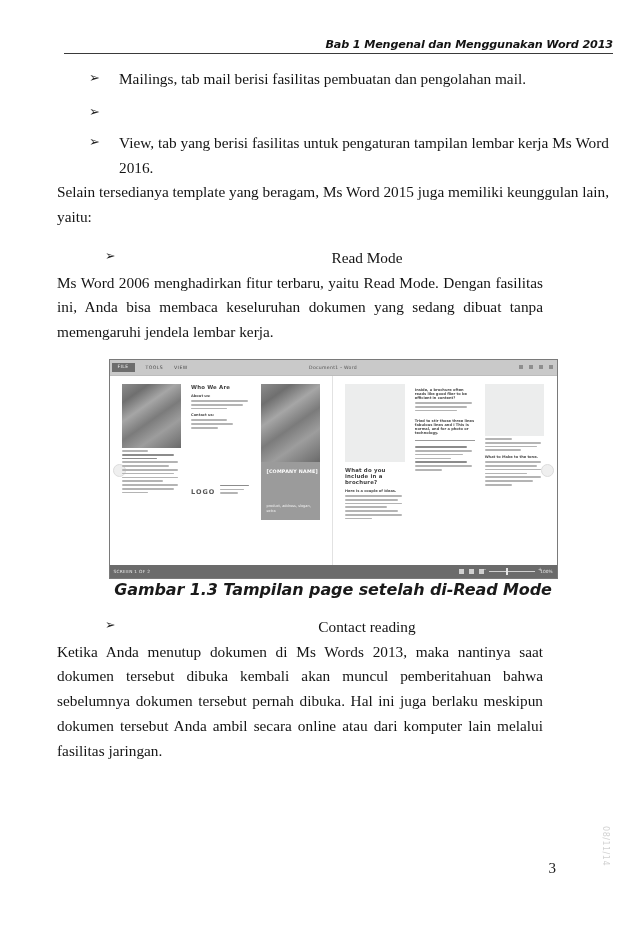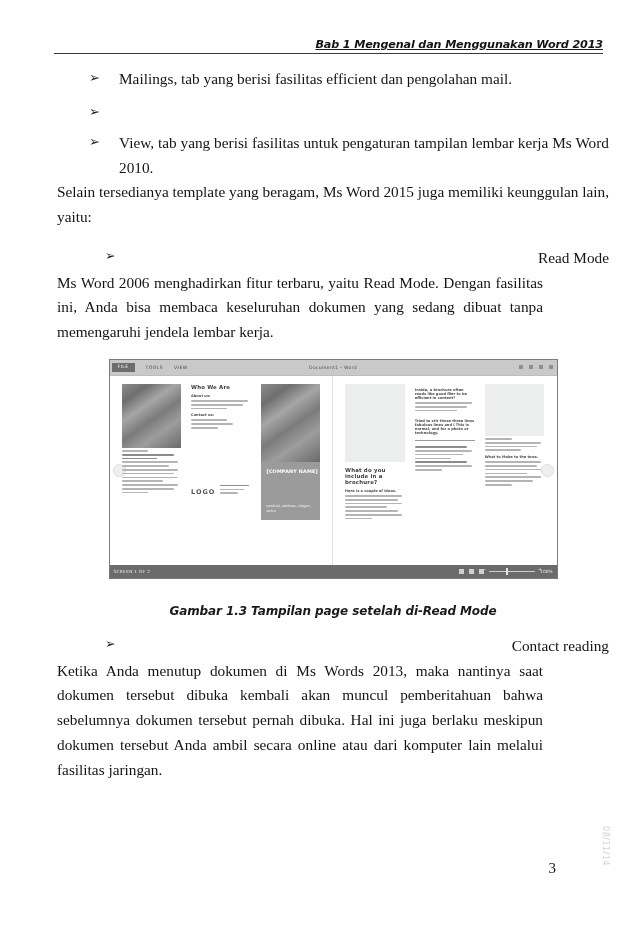--- a/index.html
+++ b/index.html
@@ -21,24 +21,23 @@
     position: absolute;
     left: 0; top: 0;
     width: 617px;
     height: 926px;
     background: #fff;
   }
 
   
   .header-wrap {
     position: absolute;
-    left: 54px;
+    left: 64px;
     top: 38px;
     width: 549px;
-    text-decoration: underline;
   }
   .header-title {
     text-align: right;
     font-family: "DejaVu Sans", sans-serif;
     font-weight: bold;
     font-style: italic;
     font-size: 11.2px;
     letter-spacing: -0.15px;
     color: #131313;
     padding-bottom: 2px;
@@ -97,21 +96,21 @@
   .bullet-l2 .glyph {
     width: 20px;
     flex: 0 0 20px;
     font-family: "DejaVu Sans", sans-serif;
     font-size: 12.5px;
     line-height: 1.62;
     color: #222;
   }
   .bullet-l2 .btext {
     flex: 1 1 auto;
-    text-align: right;
+    text-align: center;
   }
 
   
   .sub-para {
     margin-top: 9px;
     margin-left: 66px;
     width: 486px;
   }
 
   
@@ -350,25 +349,25 @@
   .w-zoomtrack .mi { left: -7px; }
   .w-zoomtrack .pl { right: -7px; }
   .w-zoompct {
     font-family: "DejaVu Sans", sans-serif;
     font-size: 4.3px;
     color: #e8e8e8;
     filter: blur(.25px);
   }
 
   .fig-caption {
-    margin-top: 25px;
+    margin-top: 1px;
     font-family: "DejaVu Sans", sans-serif;
     font-style: italic;
     font-weight: bold;
-    font-size: 12px;
+    font-size: 16px;
     color: #1a1a1a;
     letter-spacing: -.1px;
     text-align: left;
   }
 
   
   .page-number {
     position: absolute;
     right: 61px;
     top: 860px;
@@ -396,30 +395,30 @@
 
   <div class="header-wrap">
     <div class="header-title">Bab 1 Mengenal dan Menggunakan Word 2013</div>
     <div class="header-rule"></div>
   </div>
 
   <div class="content">
 
     <div class="bullet-l1">
       <div class="glyph">➢</div>
-      <p class="para btext">Mailings, tab yang berisi fasilitas efficient dan pengolahan mail.</p>
+      <p class="para btext">Mailings, tab mail berisi fasilitas pembuatan dan pengolahan mail.</p>
     </div>
 
     <div class="bullet-l1">
       <div class="glyph">➢</div>
     </div>
 
     <div class="bullet-l1">
       <div class="glyph">➢</div>
-      <p class="para btext">View, tab yang berisi fasilitas untuk pengaturan tampilan lembar kerja Ms Word 2010.</p>
+      <p class="para btext">View, tab yang berisi fasilitas untuk pengaturan tampilan lembar kerja Ms Word 2016.</p>
     </div>
 
     <p class="para block-para">Selain tersedianya template yang beragam, Ms Word 2015 juga memiliki keunggulan lain, yaitu:</p>
 
     <div class="bullet-l2">
       <div class="glyph">➢</div>
       <p class="para btext">Read Mode</p>
     </div>
     <p class="para sub-para">Ms Word 2006 menghadirkan fitur terbaru, yaitu Read Mode. Dengan fasilitas ini, Anda bisa membaca keseluruhan dokumen yang sedang dibuat tanpa memengaruhi jendela lembar kerja.</p>
 

